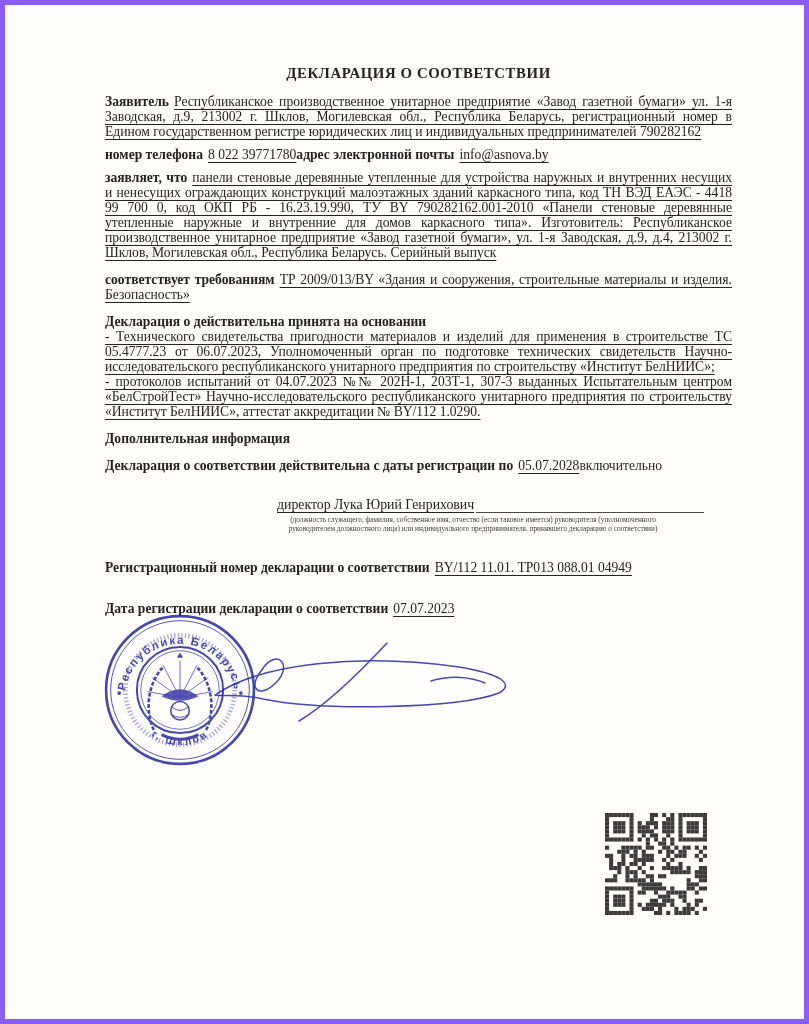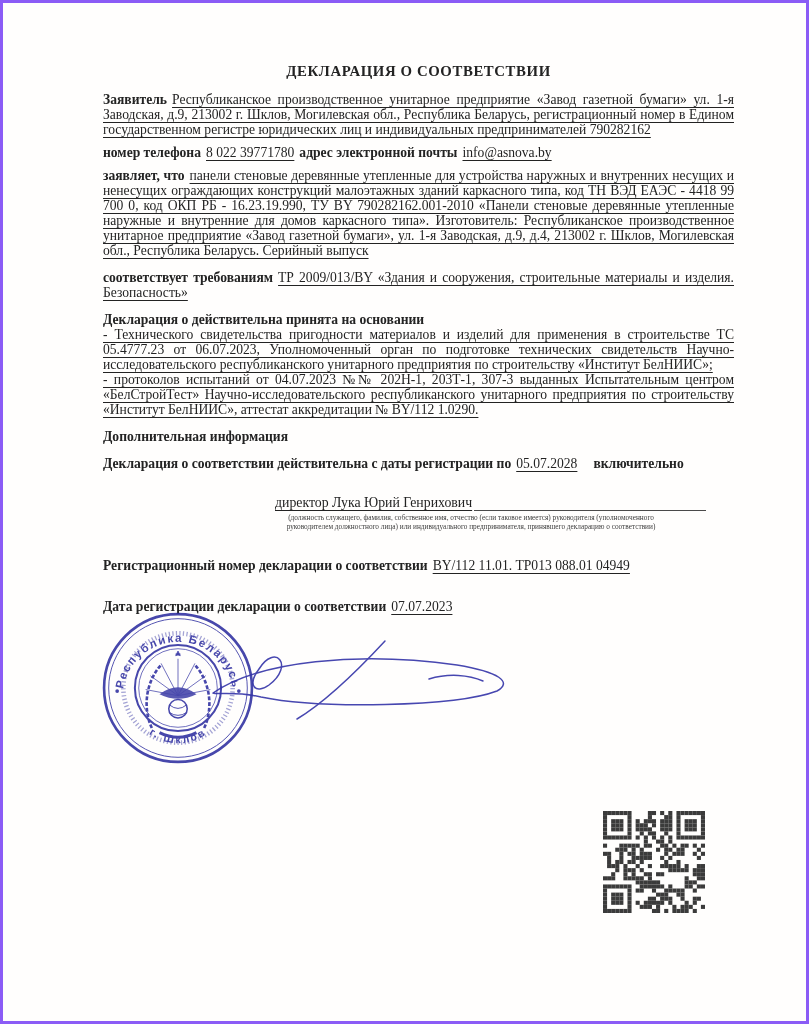--- a/index.html
+++ b/index.html
@@ -1,20 +1,20 @@
 <!DOCTYPE html>
 <html><head>
 <meta charset="utf-8">
 <style>
   html,body{margin:0;padding:0;background:#ffffff;}
   .scan{
     position:relative;
     width:809px;height:1024px;
     box-sizing:border-box;
-    border:3px solid #8b5cf6;
+    border:5px solid #8b5cf6;
     background:#fffefd;
     overflow:hidden;
     font-family:"Liberation Serif","DejaVu Serif",serif;
     color:#232323;
   }
   .doc{
     position:relative;
     box-sizing:border-box;
     width:100%;height:100%;
     padding:60px 72px 20px 100px;
@@ -26,21 +26,21 @@
     letter-spacing:.6px;
     margin:0 0 12px 0;
   }
   .p{
     font-size:13.6px;
     line-height:15px;
     text-align:justify;
     margin:0 0 8px 0;
   }
   .lbl{font-weight:bold;margin-right:5px;}
-  .lbl-after{font-weight:bold;margin-left:16px;}
+  .lbl-after{font-weight:normal;margin-left:0;}
   .u{
     text-decoration:underline;
     text-decoration-thickness:.9px;
     text-underline-offset:3px;
   }
   .heading{font-weight:bold;}
   .gap-lg{margin-top:12px;}
   .sig-row{
     display:flex;align-items:flex-end;
     margin:22px 28px 1px 172px;
@@ -69,21 +69,21 @@
 </head>
 <body>
 
 <div class="scan">
   <div class="doc">
 
     <div class="title">ДЕКЛАРАЦИЯ О СООТВЕТСТВИИ</div>
 
     <p class="p"><span class="lbl">Заявитель</span><span class="u">Республиканское производственное унитарное предприятие «Завод газетной бумаги» ул. 1-я Заводская, д.9, 213002 г. Шклов, Могилевская обл., Республика Беларусь, регистрационный номер в Едином государственном регистре юридических лиц и индивидуальных предпринимателей 790282162</span></p>
 
-    <p class="p"><span class="lbl">номер телефона</span><span class="u">8 022 39771780</span><span class="lbl" style="margin-left:5px;">адрес электронной почты</span><span class="u">info@asnova.by</span></p>
+    <p class="p"><span class="lbl">номер телефона</span><span class="u">8 022 39771780</span><span class="lbl" style="">адрес электронной почты</span><span class="u">info@asnova.by</span></p>
 
 
     <p class="p"><span class="lbl">заявляет, что</span><span class="u">панели стеновые деревянные утепленные для устройства наружных и внутренних несущих и ненесущих ограждающих конструкций малоэтажных зданий каркасного типа, код ТН ВЭД ЕАЭС - 4418 99 700 0, код ОКП РБ - 16.23.19.990, ТУ BY 790282162.001-2010 «Панели стеновые деревянные утепленные наружные и внутренние для домов каркасного типа». Изготовитель: Республиканское производственное унитарное предприятие «Завод газетной бумаги», ул. 1-я Заводская, д.9, д.4, 213002 г. Шклов, Могилевская обл., Республика Беларусь. Серийный выпуск</span></p>
 
     <p class="p gap-lg"><span class="lbl">соответствует требованиям</span><span class="u">ТР 2009/013/BY «Здания и сооружения, строительные материалы и изделия. Безопасность»</span></p>
 
     <p class="p gap-lg"><span class="heading">Декларация о действительна принята на основании</span><br>
       <span class="u">- Технического свидетельства пригодности материалов и изделий для применения в строительстве ТС 05.4777.23 от 06.07.2023, Уполномоченный орган по подготовке технических свидетельств Научно-исследовательского республиканского унитарного предприятия по строительству «Институт БелНИИС»;</span><br>
       <span class="u">- протоколов испытаний от 04.07.2023 №№ 202Н-1, 203Т-1, 307-3 выданных Испытательным центром «БелСтройТест» Научно-исследовательского республиканского унитарного предприятия по строительству «Институт БелНИИС», аттестат аккредитации № BY/112 1.0290.</span>
     </p>

